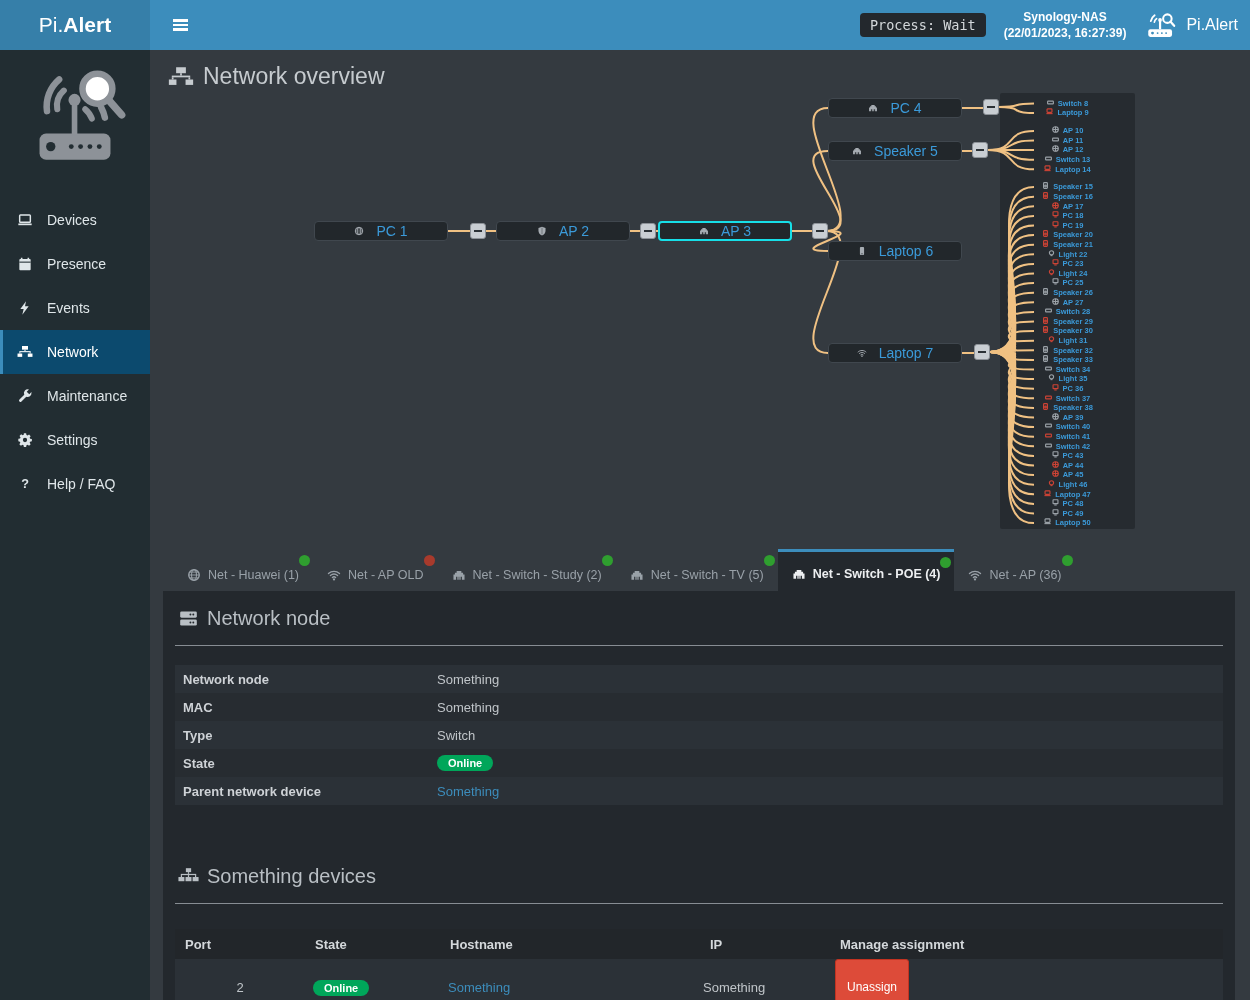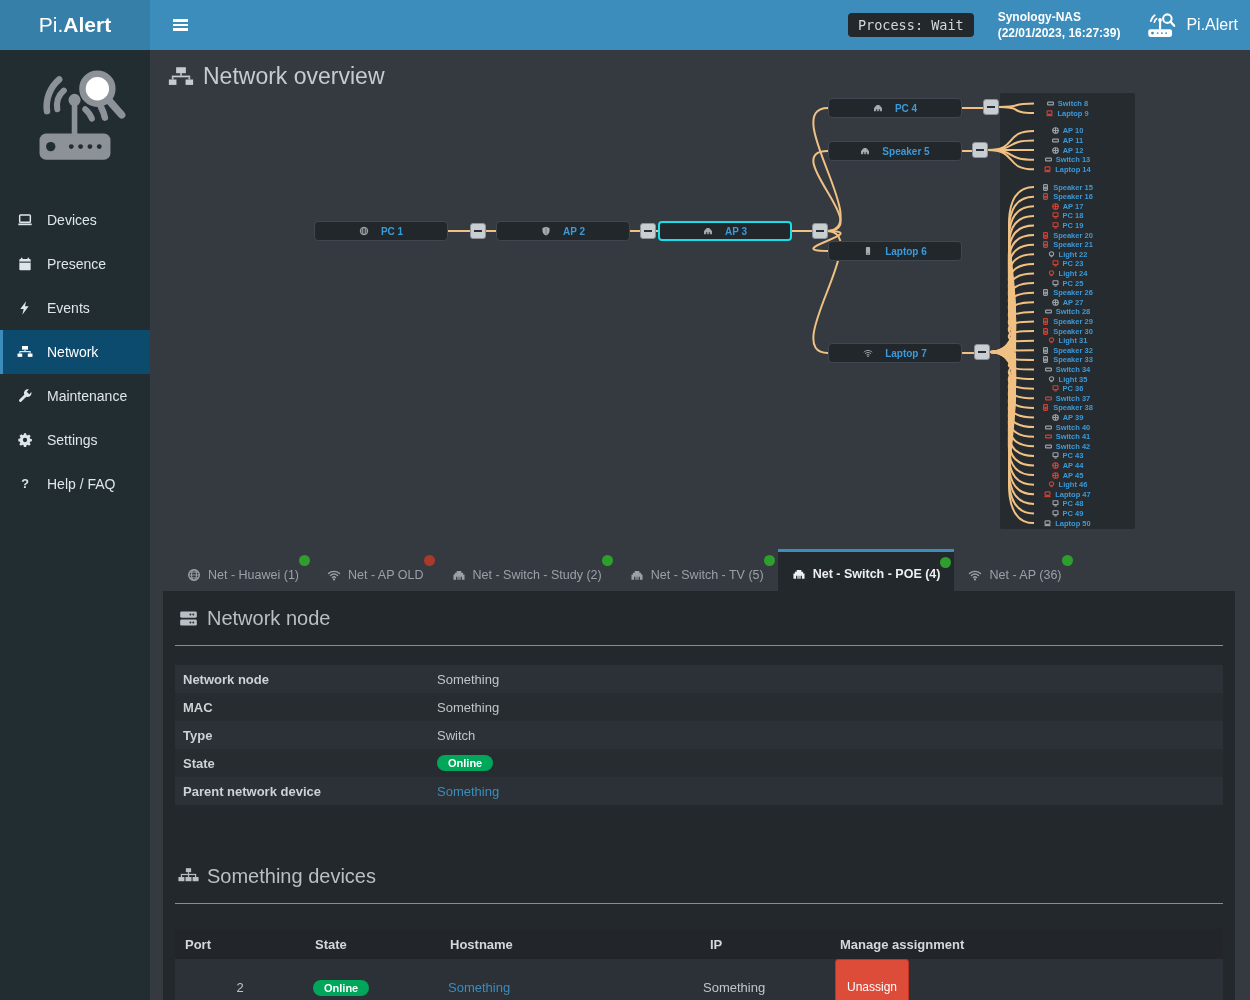--- a/index.html
+++ b/index.html
@@ -8,21 +8,21 @@
 
   
   .navbar { position:absolute; left:0; top:0; width:1250px; height:50px; background:#3c8dbc; z-index:30; display:flex; }
   .brand { width:150px; height:50px; background:#367fa9; color:#fff; font-size:21px;
            display:flex; align-items:center; justify-content:center; }
   .brand b { font-weight:700; }
   .navbar-main { flex:1; display:flex; align-items:center; padding:0 12px 0 15px; }
   .hamburger { color:#fff; font-size:17px; width:30px; height:36px; display:flex; align-items:center; justify-content:center; cursor:pointer; }
   .hamburger span { display:block; }
   .hamburger i { display:block; width:15px; height:2.4px; background:#fff; margin:2px 0; }
-  .nav-right { margin-left:auto; display:flex; align-items:center; gap:24px; }
+  .nav-right { margin-left:auto; display:flex; align-items:center; gap:18px;text-align:center; }
   .process-badge { background:#23282d; color:#d4d8db; font-family:"DejaVu Sans Mono", monospace;
                    font-size:13.5px; padding:4px 10px; border-radius:4px; }
   .host { color:#fff; font-size:12px; font-weight:bold; line-height:1.35; }
   .nav-app { display:flex; align-items:center; gap:8px; color:#fff; font-size:16px; cursor:pointer; }
   .nav-app .icn svg { width:34px; height:26px; }
 
   
   .sidebar { position:absolute; left:0; top:50px; width:150px; height:950px; background:#222d32; z-index:20; }
   .logo-wrap { padding:16px 0 24px 0; display:flex; justify-content:center; }
   .side-item { display:flex; align-items:center; gap:14px; height:44px; padding:0 10px 0 14px;
@@ -36,28 +36,28 @@
   h1.page-title { display:flex; align-items:center; gap:9px; padding:13px 0 0 18px;
                   color:#c6cbcf; font-size:23px; font-weight:500; }
   h1.page-title .icn svg { width:26px; height:26px; }
 
   
   #diagram { position:absolute; left:0; top:0; width:1100px; height:494px; }
   #diagram svg.lines { position:absolute; left:0; top:0; z-index:2; pointer-events:none; }
   .dev-panel { position:absolute; left:850px; top:43px; width:135px; height:436px;
                background:#262b30; z-index:1; border-radius:2px; }
   #device-rows { position:absolute; left:850px; top:43px; width:135px; height:436px; z-index:3; }
-  .dev-row { position:absolute; left:0; width:100%; height:9.6px; display:flex; align-items:center;
+  .dev-row { position:absolute; left:0; width:100%; height:9.6px; display:flex; 
              justify-content:center; gap:4px; cursor:pointer; }
   .dev-row .lbl { font-size:7.5px; font-weight:bold; color:#3b9ad9; white-space:nowrap; }
   .tiny svg { width:7px; height:7px; display:block; }
   .dnode { position:absolute; width:134px; height:20px; background:#22272b; border:1px solid #40474e;
            border-radius:4px; display:flex; align-items:center; justify-content:center; gap:12px;
            z-index:4; cursor:pointer; }
-  .dnode .lbl { font-size:10px; font-weight:bold; color:#3b9ad9; }
+  .dnode .lbl { font-size:14px; font-weight:normal; color:#3b9ad9; }
   .dnode .icn svg { width:10px; height:10px; }
   .dnode .icn { color:#a6acb2; }
   .dnode.sel { border:2px solid #17dfe8; }
   .minus { position:absolute; width:16px; height:16px; background:#c9ced3; border:1px solid #8d9298;
            border-radius:3px; z-index:5; cursor:pointer; }
   .minus::after { content:""; display:block; width:8px; height:2px; background:#2b3136; margin:6px auto; }
 
   
   #tabs { position:absolute; left:23px; top:499px; display:flex; align-items:flex-end; z-index:6; }
   .tab { position:relative; display:flex; align-items:center; gap:7px; height:42px; padding:0 14px;

